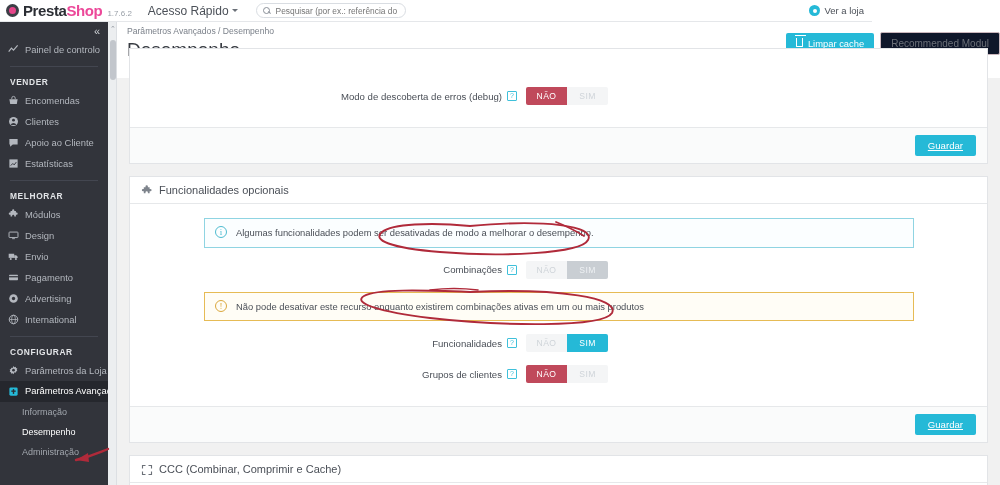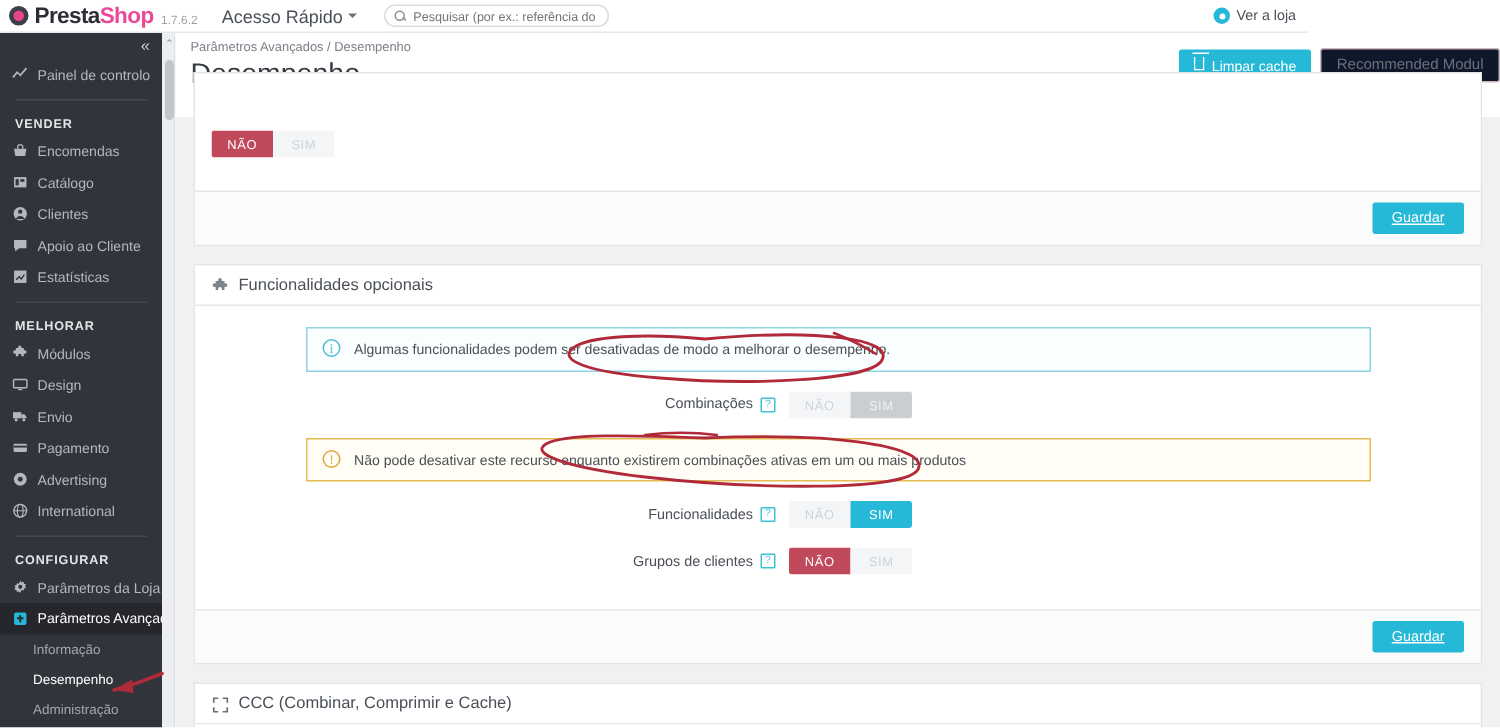--- a/index.html
+++ b/index.html
@@ -225,30 +225,20 @@
         <svg viewBox="0 0 16 16" width="11" height="11">
             <path d="M2 6h12l-1.2 7H3.2z" fill="#b3b7be"></path>
             <path d="M5.5 6V4.5a2.5 2.5 0 015 0V6" stroke="#b3b7be" stroke-width="1.3" fill="none"></path>
           </svg>
       </span>
       <span>Encomendas</span>
     </div>
     <div class="nav-item">
       <span class="ic">
         <svg viewBox="0 0 16 16" width="11" height="11">
-            <rect x="2" y="3" width="12" height="10" fill="#b3b7be"></rect>
-            <rect x="3.5" y="5" width="3" height="6" fill="#32343b"></rect>
-            <rect x="8" y="5" width="4" height="2.5" fill="#32343b"></rect>
-          </svg>
-      </span>
-      <span>Catálogo</span>
-    </div>
-    <div class="nav-item">
-      <span class="ic">
-        <svg viewBox="0 0 16 16" width="11" height="11">
             <circle cx="8" cy="8" r="6.5" fill="#b3b7be"></circle>
             <circle cx="8" cy="6" r="2.1" fill="#32343b"></circle>
             <path d="M3.8 13a4.5 4.5 0 018.4 0z" fill="#32343b"></path>
           </svg>
       </span>
       <span>Clientes</span>
     </div>
     <div class="nav-item">
       <span class="ic">
         <svg viewBox="0 0 16 16" width="11" height="11">
@@ -379,20 +369,24 @@
         </button>
         <button class="btn-outline">Recommended Modul</button>
       </div>
     </div>
 
     <div class="scrollarea">
 
       <div class="panel" style="margin-top:-30px;">
         <div class="panel-body" style="padding-top:26px;padding-bottom:16px;">
           <div class="formrow" style="margin:12px 0 6px;">
+            <div class="formlabel">
+              <span>Modo de descoberta de erros (debug)</span>
+              <span class="helpbadge">?</span>
+            </div>
             <div class="switch">
               <span class="sw on-no">NÃO</span>
               <span class="sw dim">SIM</span>
             </div>
           </div>
         </div>
         <div class="panel-foot">
           <button class="btn-save">Guardar</button>
         </div>
       </div>

